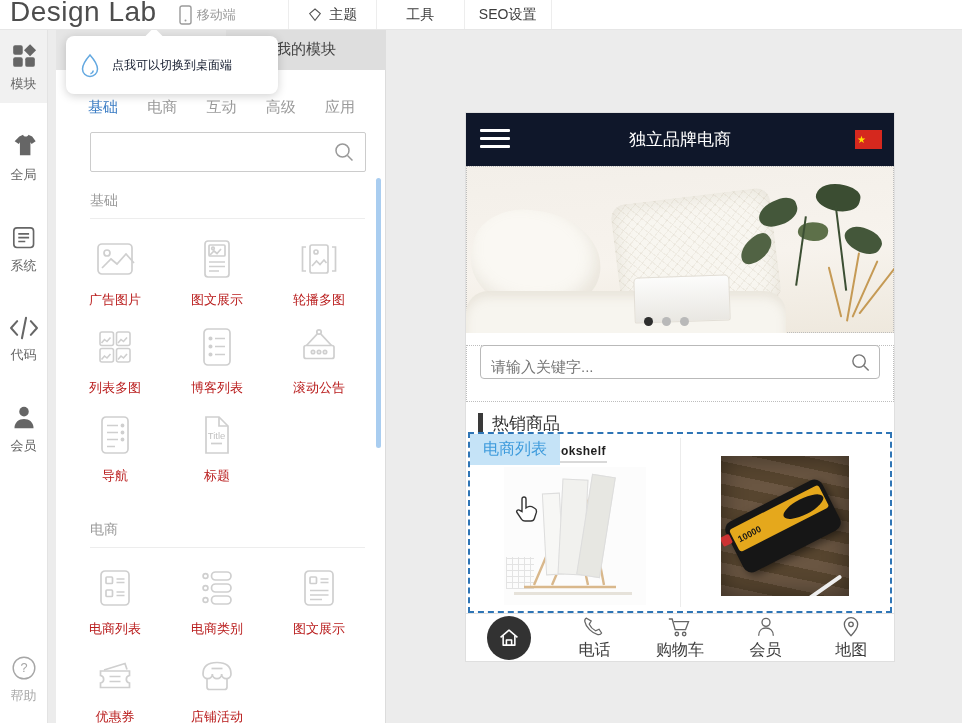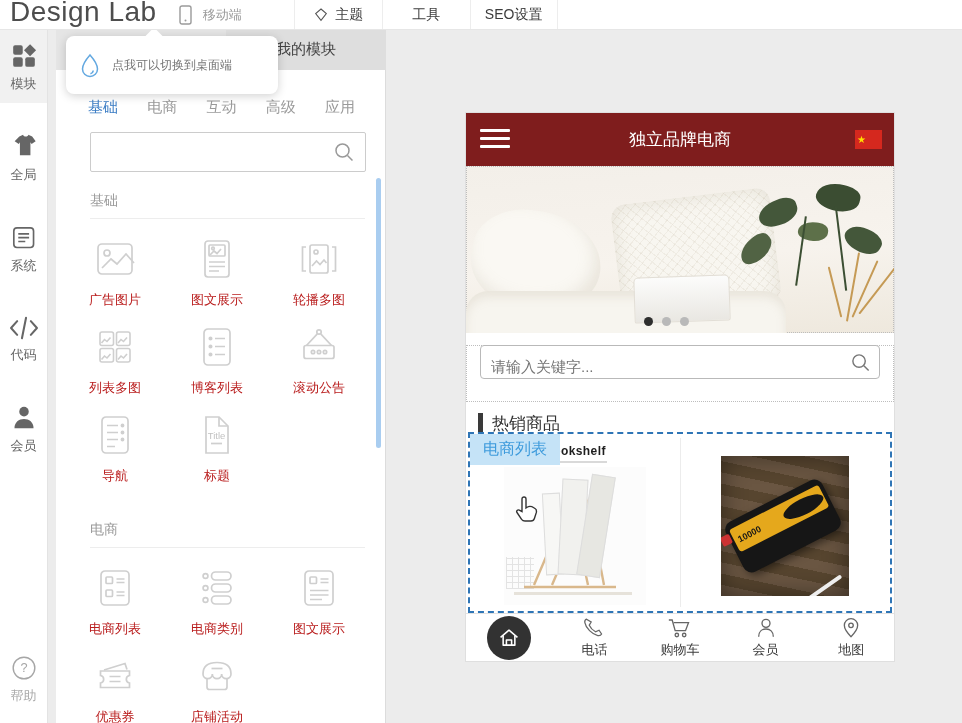--- a/index.html
+++ b/index.html
@@ -4,21 +4,21 @@
 <style>
   * { margin:0; padding:0; box-sizing:border-box; }
   html,body { width:962px; height:723px; overflow:hidden;
     font-family:"Liberation Sans", sans-serif; background:#ececec; }
 
   
   .topbar { position:absolute; left:0; top:0; width:962px; height:30px; background:#fff;
     border-bottom:1px solid #e6e6e6; display:flex; align-items:stretch; overflow:hidden; z-index:40;}
   .logo { font-size:28px; font-weight:400; color:#4d4d4d; letter-spacing:0.5px;
     margin-left:10px; line-height:36px; margin-top:-6px; white-space:nowrap;}
-  .device-btn { display:flex; align-items:center; gap:11px; margin-left:22px; color:#9a9a9a;
+  .device-btn { display:flex; align-items:center; gap:5px; margin-left:22px; color:#9a9a9a;
     font-size:13px; cursor:pointer; }
   .top-menu { display:flex; margin-left:26px;padding-left:26px; }
   .top-menu-item { width:88px; display:flex; align-items:center; justify-content:center; gap:6px;
     font-size:14px; color:#3c3c3c; border-left:1px solid #ededed; cursor:pointer; }
   .top-menu-item:last-child { border-right:1px solid #ededed; }
 
   
   .sidebar { position:absolute; left:0; top:30px; bottom:0; width:48px; background:#fff;
     border-right:1px solid #e3e3e3; display:flex; flex-direction:column; align-items:stretch; z-index:30;}
   .side-item { display:flex; flex-direction:column; align-items:center; padding:12px 0 10px;
@@ -32,21 +32,21 @@
   .panel { position:absolute; left:56px; top:28px; bottom:0; width:330px; background:#fff;
     border-right:1px solid #dcdcdc; z-index:20; }
   .panel-tabbar { position:absolute; left:0; top:0; width:100%; height:42px; background:#e5e5e5; }
   .panel-tab-right { position:absolute; left:170px; top:0; width:160px; height:42px; background:#dedede;
     display:flex; align-items:center; justify-content:center; font-size:15px; color:#444; cursor:pointer;}
   .tooltip { position:absolute; left:10px; top:8px; width:212px; height:58px; background:#fff;
     border-radius:8px; box-shadow:0 2px 10px rgba(0,0,0,0.18); display:flex; align-items:center;
     padding:0 12px; gap:10px; z-index:50; }
   .tooltip:before { content:""; position:absolute; left:82px; top:-6px; width:12px; height:12px;
     background:#fff; transform:rotate(45deg); }
-  .tooltip .tip-text { font-size:12px; color:#737373; }
+  .tooltip .tip-text { font-size:12px; color:#0f172a; }
   .panel-body { position:absolute; left:0; top:42px; right:0; bottom:0; overflow:hidden; }
   .cat-tabs { display:flex; justify-content:space-between; padding:0 30px 0 32px; margin-top:28px; }
   .cat-tab { font-size:15px; color:#9a9a9a; cursor:pointer; }
   .cat-tab.active { color:#3a7cc4; }
   .mod-search { position:relative; margin:15px 20px 0 34px; }
   .mod-search input { width:276px; height:40px; border:1px solid #ccc; border-radius:2px;
     padding:0 36px 0 10px; font-size:14px; outline:none; }
   .mod-search .mag { position:absolute; right:10px; top:9px; }
   .sec-title { font-size:14px; color:#9a9a9a; margin:20px 20px 0 34px; }
   .sec-divider { border-bottom:1px solid #ededed; margin:8px 20px 0 34px; }
@@ -54,21 +54,21 @@
   .mod-cell { height:88px; display:flex; flex-direction:column; align-items:center; cursor:pointer; }
   .mod-cell .ic { width:48px; height:48px; }
   .mod-cell .lbl { font-size:13px; color:#b91c1c; margin-top:8px; white-space:nowrap; }
   .panel-scrollbar { position:absolute; right:4px; top:150px; width:5px; height:270px;
     background:#a9cdf0; border-radius:3px; }
 
   
   .canvas { position:absolute; left:387px; top:30px; right:0; bottom:0; background:#ececec; }
   .phone { position:absolute; left:79px; top:83px; width:428px; height:548px; background:#fff;
     box-shadow:0 0 0 1px #dfdfdf; }
-  .m-header { height:53px; background:#7f1d1d; display:flex; align-items:center; position:relative; }
+  .m-header { height:53px; background:#0f172a; display:flex; align-items:center; position:relative; }
   .hamburger { position:absolute; left:14px; top:16px; width:30px; cursor:pointer; }
   .hamburger div { height:3px; background:#fff; margin-bottom:5px; border-radius:1px; }
   .m-title { flex:1; text-align:center; color:#fff; font-size:17px; }
   .flag { position:absolute; right:12px; top:17px; width:27px; height:19px; background:#d5281e;
     color:#ffde00; font-size:10px; line-height:19px; padding-left:2px; cursor:pointer; }
   .hero { position:relative; height:167px; overflow:hidden; outline:1px dotted #bdbdbd;
     outline-offset:-1px; background:linear-gradient(175deg,#f3efe9 0%,#f7f3ed 55%,#eee8dd 100%); }
   .hero .pillow1 { position:absolute; left:150px; top:30px; width:160px; height:115px; background:#f8f6f0;
     border-radius:14px; transform:rotate(-7deg); box-shadow:inset 0 0 18px rgba(190,180,160,.35);
     background-image:repeating-linear-gradient(45deg, rgba(200,190,170,.18) 0 1px, transparent 1px 7px),
@@ -124,21 +124,21 @@
   .pb-oval { width:44px; height:16px; background:#161616; border-radius:50%; margin-left:26px; }
   .pb-num { font-size:9px; font-weight:bold; color:#161616; margin-left:4px; }
   .pb-dot { position:absolute; left:-8px; top:10px; width:10px; height:10px; background:#c33; border-radius:2px; }
   .cable { position:absolute; right:4px; bottom:6px; width:42px; height:4px; background:#eee;
     border-radius:2px; transform:rotate(-35deg); }
   .hand-cursor { position:absolute; left:44px; top:62px; z-index:6; }
   .m-nav { position:absolute; left:0; top:500px; width:100%; height:48px; background:#fff;
     border-top:1px solid #e2e2e2; display:flex; }
   .nav-item { flex:1; display:flex; flex-direction:column; align-items:center; justify-content:center;
     cursor:pointer; }
-  .nav-item .lbl { font-size:13px; color:#3c3c3c; margin-top:1px; }
+  .nav-item .lbl { font-size:16px; color:#3c3c3c; margin-top:1px; }
   .home-circle { width:44px; height:44px; border-radius:50%; background:#323232; display:flex;
     align-items:center; justify-content:center; }
   svg { display:block; }
 </style>
 </head>
 <body>
 
 <div class="topbar">
   <div class="logo">Design Lab</div>
   <div class="device-btn">

